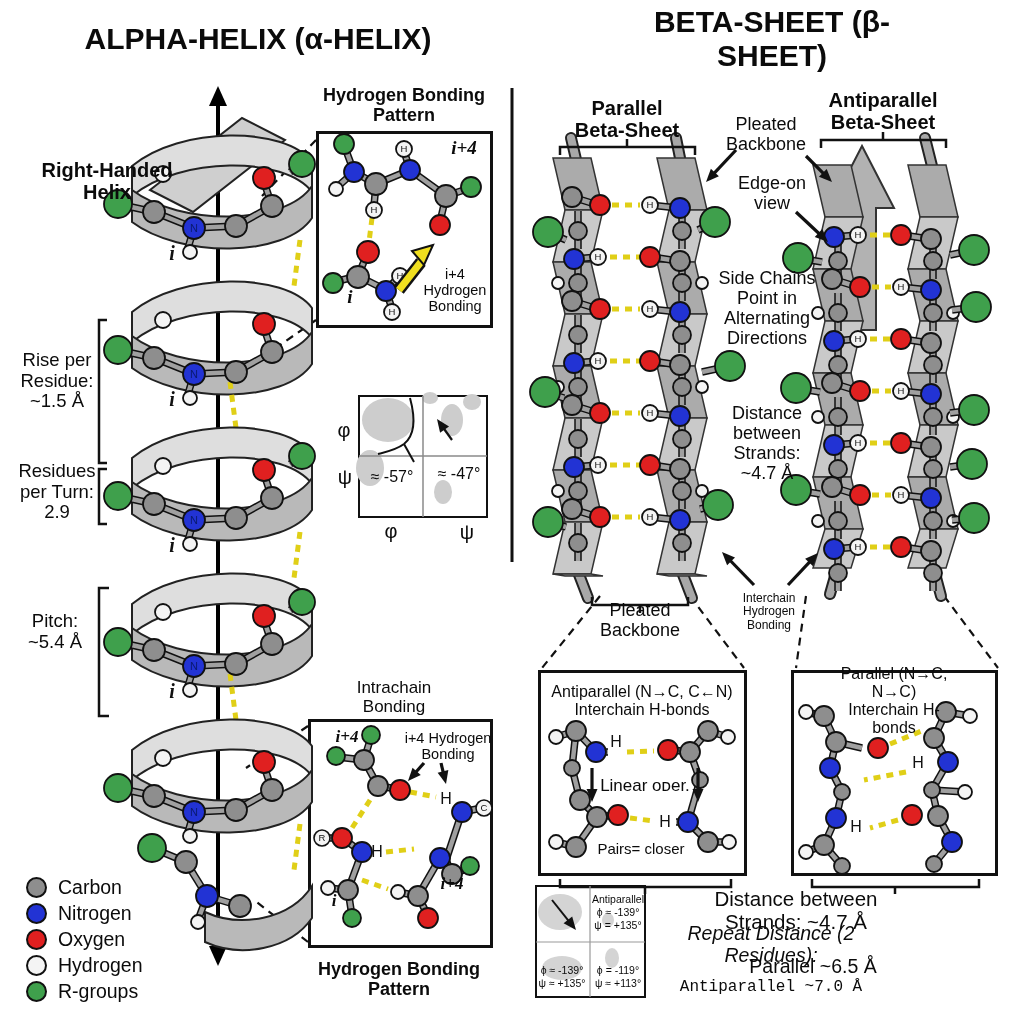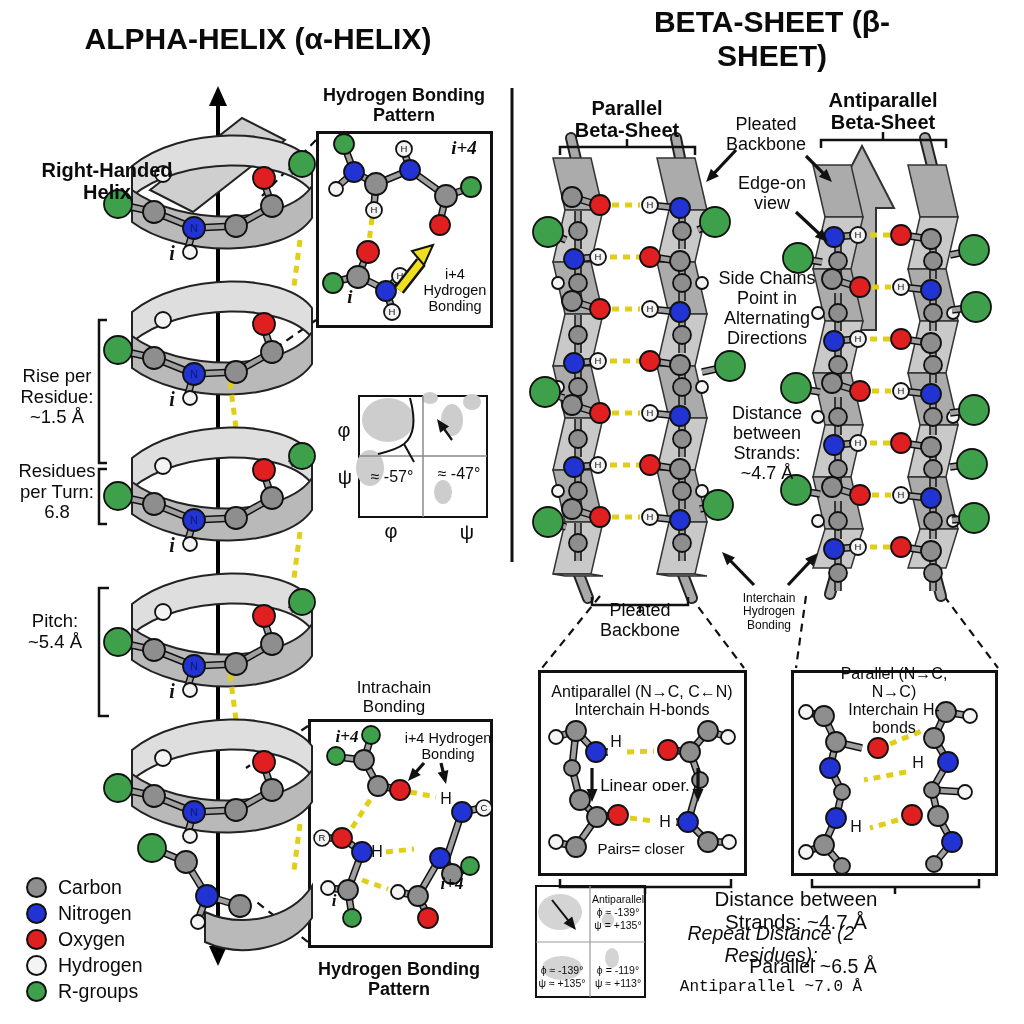--- a/index.html
+++ b/index.html
@@ -791,26 +791,26 @@
       <ellipse cx="608" cy="920" rx="6" ry="7" fill="#d4d4d4"></ellipse>
       <line x1="590" y1="886" x2="590" y2="997" stroke="#999" stroke-width="1.2"></line>
       <line x1="536" y1="942" x2="645" y2="942" stroke="#999" stroke-width="1.2"></line>
       <line x1="552" y1="900" x2="571.0024396195646" y2="923.7530495244557" stroke="#111" stroke-width="2"></line>
       <polygon points="576,930 563.5841859298558,923.28452823879 572.1737428337291,916.4128827156912" fill="#111"></polygon>
     </svg>
 
   <div class="t b" style="left:107px;top:181px;font-size:20px;">Right-Handed
 Helix</div>
   <div class="t b" style="left:258px;top:39px;font-size:30px;">ALPHA-HELIX (α-HELIX)</div>
-  <div class="t" style="left:57px;top:397px;font-size:18.5px;">Rise per
+  <div class="t" style="left:57px;top:381px;font-size:18.5px;">Rise per
 Residue:
 ~1.5 Å</div>
   <div class="t" style="left:57px;top:492px;font-size:18.5px;">Residues
 per Turn:
-6.8</div>
+2.9</div>
   <div class="t" style="left:55px;top:632px;font-size:18.5px;">Pitch:
 ~5.4 Å</div>
 
   <div class="t b" style="left:404px;top:105px;font-size:18px;">Hydrogen Bonding
 Pattern</div>
   <div class="t ital" style="left:464px;top:148px;font-size:19px;">i+4</div>
   <div class="t ital" style="left:350px;top:297px;font-size:19px;">i</div>
   <div class="t" style="left:455px;top:290px;font-size:14.5px;">i+4
 Hydrogen
 Bonding</div>

